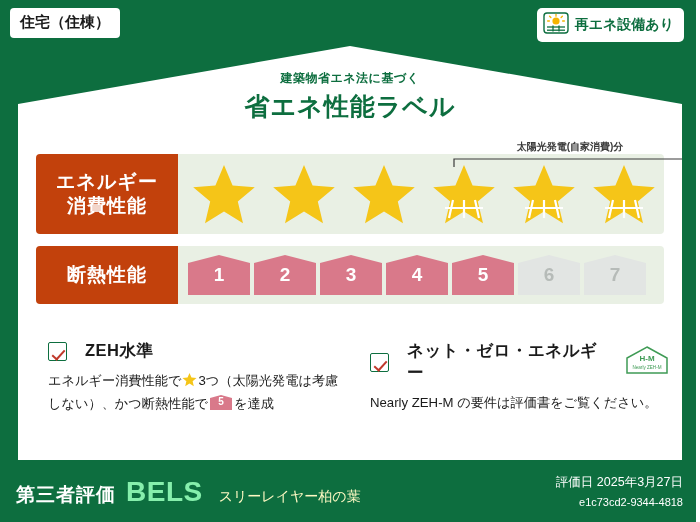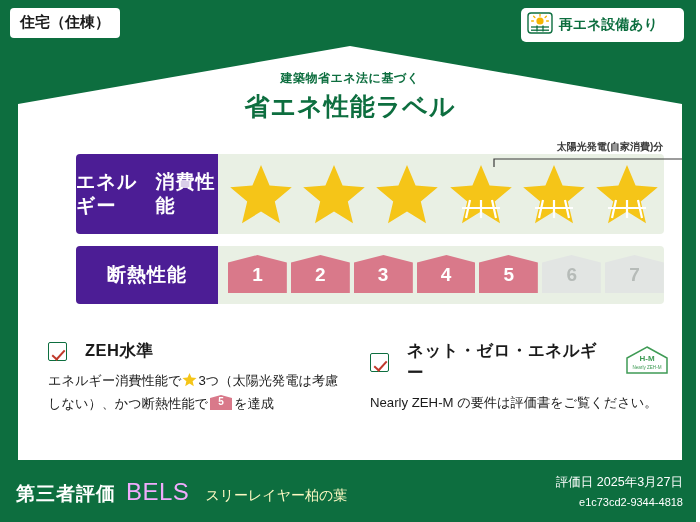--- a/index.html
+++ b/index.html
@@ -23,21 +23,21 @@
     font-size: 15px;
     font-weight: bold;
     color: #1b1b1b;
     letter-spacing: 0px;
   }
   
   .renew-badge {
     position: absolute; right: 12px; top: 8px;
     background: #ffffff;
     border-radius: 5px;
-    padding: 4px 26px 4px 6px;
+    padding: 4px 10px 4px 6px;
     display: flex; align-items: center; gap: 6px;
   }
   .renew-badge .rb-text {
     font-size: 14px; font-weight: bold; color: #0d6e3f;
   }
   
   .panel {
     position: absolute;
     left: 18px; top: 46px;
     width: 664px; height: 414px;
@@ -67,30 +67,29 @@
   }
   
   .row {
     position: absolute; left: 18px;
     display: flex; align-items: stretch;
   }
   .row-energy { top: 108px; width: 628px; height: 80px; }
   .row-thermal { top: 200px; width: 628px; height: 58px; }
   .row-label {
     width: 142px;
-    background: #4c1d95;
+    background: #c2410c;
     color: #ffffff;
     border-radius: 4px 0 0 4px;
-    display: flex; flex-direction: row;
+    display: flex; flex-direction: column;
     align-items: center; justify-content: center;
     font-size: 19px; font-weight: bold;
     line-height: 1.25;
     letter-spacing: 1px;
     flex: none;
-    margin-left: 40px;
   }
   .row-body {
     flex: 1;
     background: #e9f0e4;
     border-radius: 0 4px 4px 0;
     position: relative;
   }
   
   .stars {
     position: absolute; inset: 0;
@@ -193,21 +192,21 @@
     display: flex; align-items: center;
   }
   .footer-left {
     display: flex; align-items: baseline; gap: 10px;
     margin-left: 16px;
   }
   .footer-3rd {
     font-size: 19px; font-weight: bold; color: #ffffff; letter-spacing: 1px;
   }
   .footer-bels {
-    font-size: 24px; font-weight: normal; color: #f0abfc; letter-spacing: 0.5px;
+    font-size: 28px; font-weight: bold; color: #86efac; letter-spacing: 0.5px;
   }
   .footer-owner {
     font-size: 14px; color: #fef9c3; margin-left: 6px;
   }
   .footer-right {
     position: absolute; right: 13px; top: 12px; text-align: right;
   }
   .footer-date {
     font-size: 12.5px; color: #ffffff;
   }

